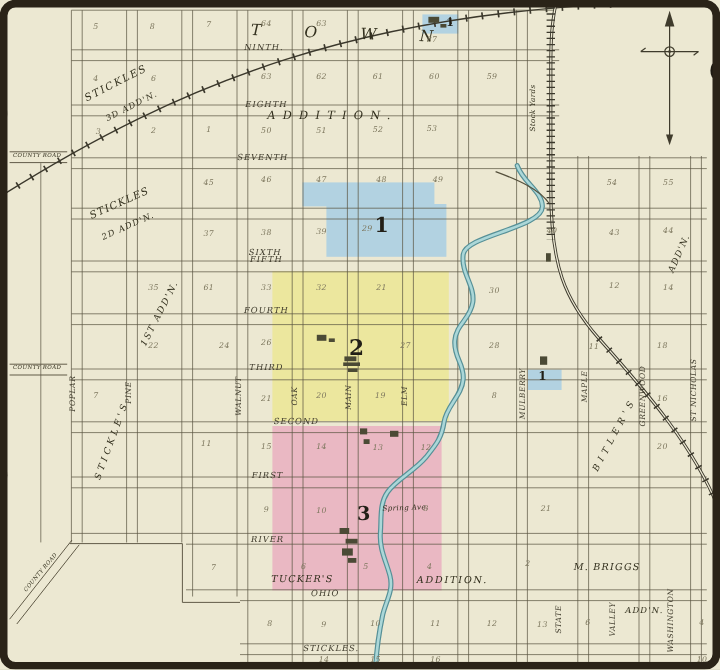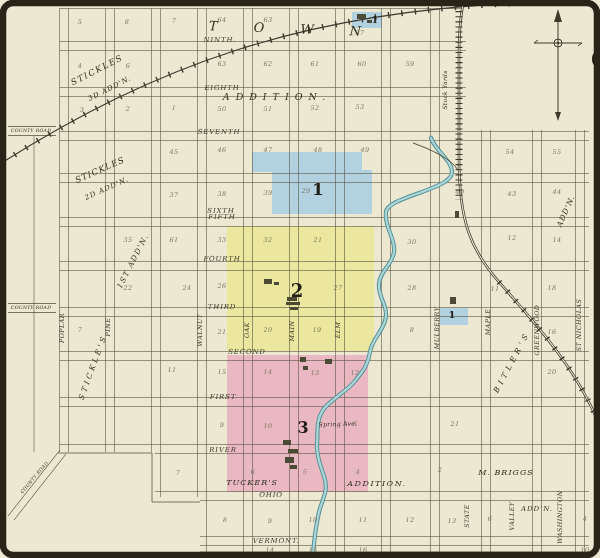--- a/index.html
+++ b/index.html
@@ -146,21 +146,21 @@
       <span class="lbl street" style="left: 222px; top: 88px; transform: translate(-50%, -50%) rotate(0deg);">EIGHTH</span>
       <span class="lbl street" style="left: 219px; top: 132px; transform: translate(-50%, -50%) rotate(0deg);">SEVENTH</span>
       <span class="lbl street" style="left: 221px; top: 171px; transform: translate(-50%, -50%) rotate(0deg); margin-top: 40px;">SIXTH</span>
       <span class="lbl street" style="left: 222px; top: 217px; transform: translate(-50%, -50%) rotate(0deg);">FIFTH</span>
       <span class="lbl street" style="left: 222px; top: 259px; transform: translate(-50%, -50%) rotate(0deg);">FOURTH</span>
       <span class="lbl street" style="left: 222px; top: 307px; transform: translate(-50%, -50%) rotate(0deg);">THIRD</span>
       <span class="lbl street" style="left: 223px; top: 352px; transform: translate(-50%, -50%) rotate(0deg); margin-left: 24px;">SECOND</span>
       <span class="lbl street" style="left: 223px; top: 397px; transform: translate(-50%, -50%) rotate(0deg);">FIRST</span>
       <span class="lbl street" style="left: 223px; top: 450px; transform: translate(-50%, -50%) rotate(0deg);">RIVER</span>
       <span class="lbl street" style="left: 271px; top: 495px; transform: translate(-50%, -50%) rotate(0deg);">OHIO</span>
-      <span class="lbl street" style="left: 276px; top: 541px; transform: translate(-50%, -50%) rotate(0deg);">VERMONT.</span>
+      <span class="lbl street" style="left: 276px; top: 541px; transform: translate(-50%, -50%) rotate(0deg);">STICKLES.</span>
       <span class="lbl vstreet" style="left: 62px; top: 328px; transform: translate(-50%, -50%) rotate(-90deg);">POPLAR</span>
       <span class="lbl vstreet" style="left: 108px; top: 327px; transform: translate(-50%, -50%) rotate(-90deg);">PINE</span>
       <span class="lbl vstreet" style="left: 200px; top: 330px; transform: translate(-50%, -50%) rotate(-90deg);">WALNUT</span>
       <span class="lbl vstreet" style="left: 247px; top: 330px; transform: translate(-50%, -50%) rotate(-90deg);">OAK</span>
       <span class="lbl vstreet" style="left: 292px; top: 331px; transform: translate(-50%, -50%) rotate(-90deg);">MAIN</span>
       <span class="lbl vstreet" style="left: 338px; top: 330px; transform: translate(-50%, -50%) rotate(-90deg);">ELM</span>
       <span class="lbl vstreet" style="left: 437px; top: 328px; transform: translate(-50%, -50%) rotate(-90deg);">MULBERRY</span>
       <span class="lbl vstreet" style="left: 488px; top: 322px; transform: translate(-50%, -50%) rotate(-90deg);">MAPLE</span>
       <span class="lbl vstreet" style="left: 537px; top: 330px; transform: translate(-50%, -50%) rotate(-90deg);">GREENWOOD</span>
       <span class="lbl vstreet" style="left: 579px; top: 325px; transform: translate(-50%, -50%) rotate(-90deg);">ST NICHOLAS</span>

